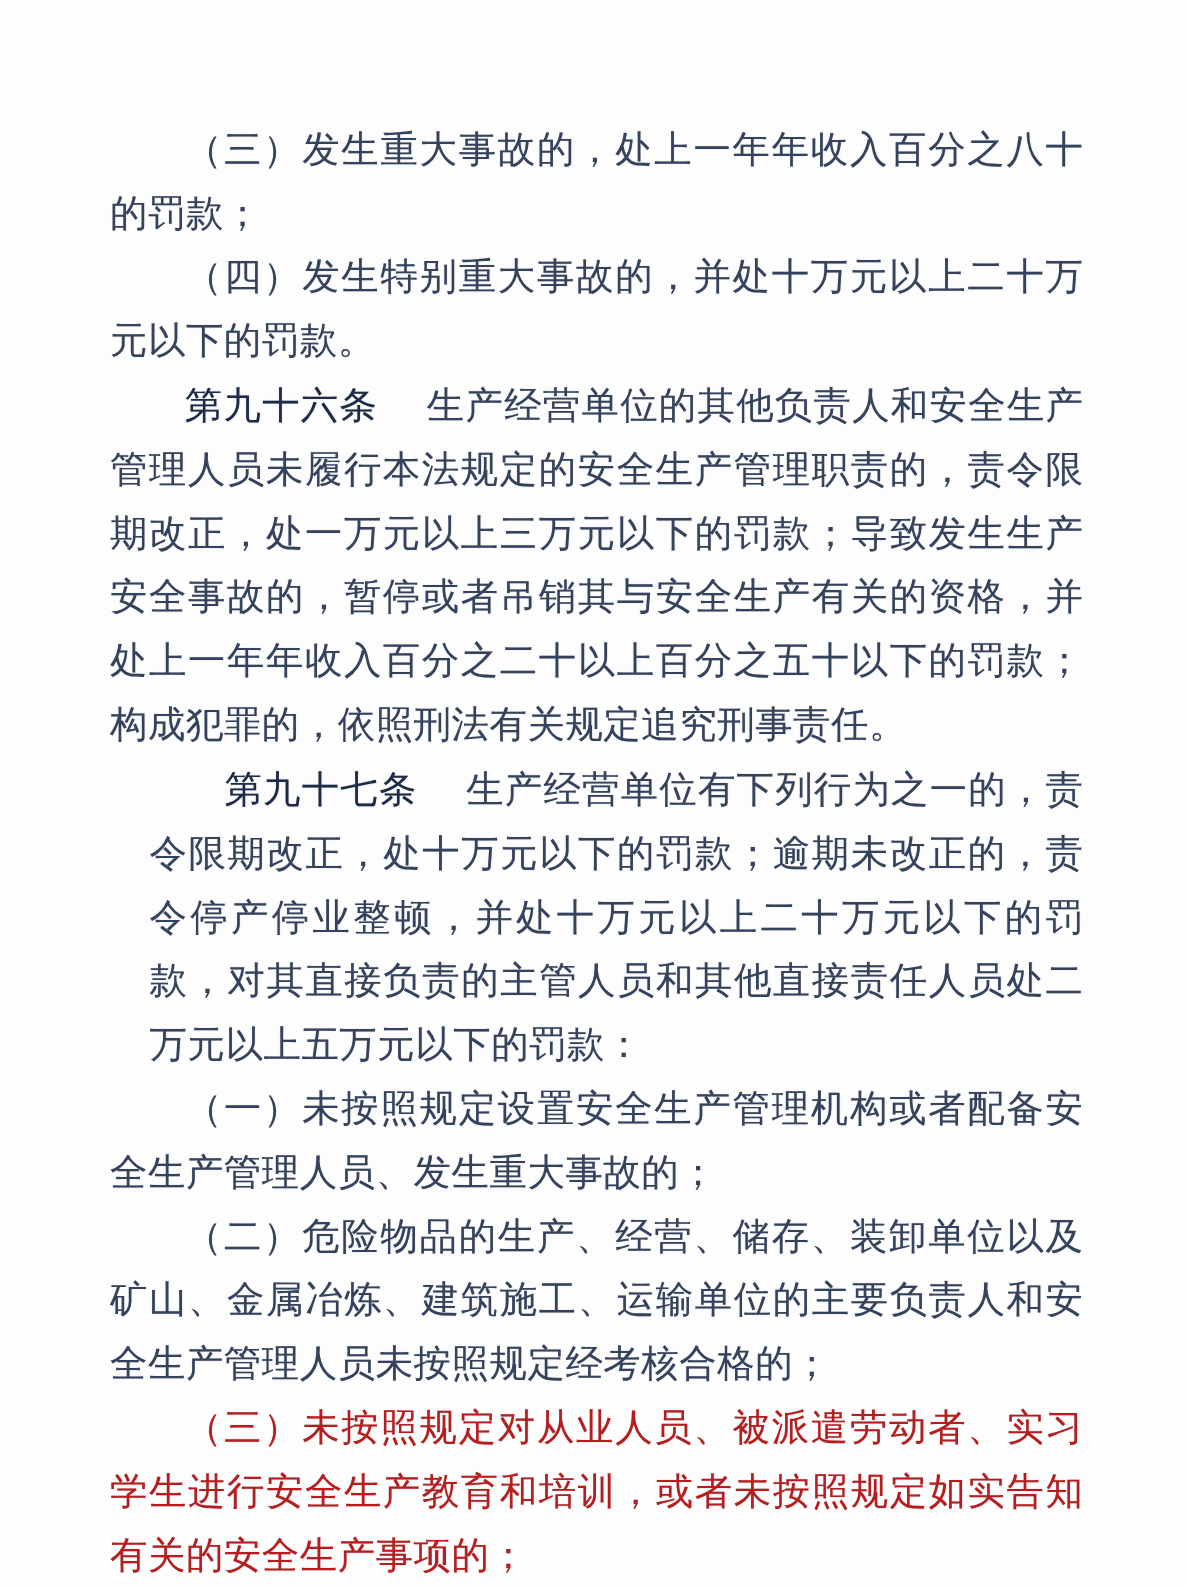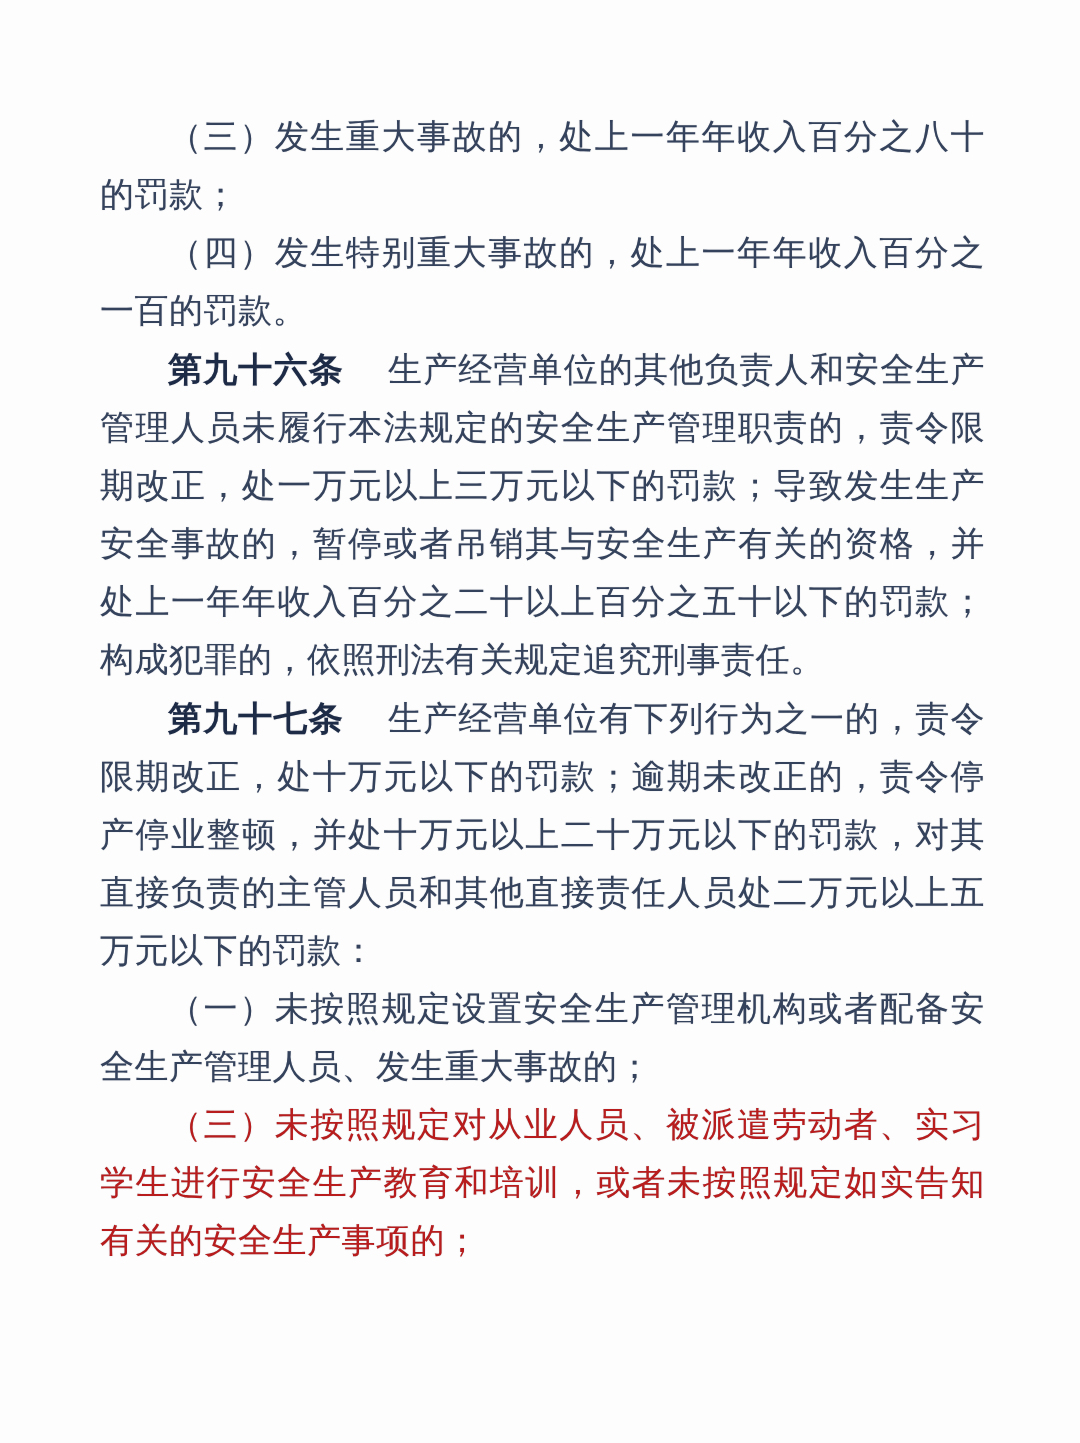--- a/index.html
+++ b/index.html
@@ -30,41 +30,42 @@
     line-height: 58px;
     text-align: justify;
     text-indent: 2em;
     letter-spacing: 0.5px;
     color: #35425c;
     text-shadow: 0 0 1px rgba(53, 66, 92, 0.35);
     word-break: break-all;
   }
   p.para .lead {
     font-family: "Liberation Sans", "DejaVu Sans", sans-serif;
-    font-weight: 700;
+    font-weight: 400;
     color: #1e2b47;
     margin-right: 1.3em;
     text-shadow: 0 0 1px rgba(30, 43, 71, 0.4);
   }
   p.para .lead:empty {
     display: none;
     margin: 0;
   }
 </style>
 </head>
 <body style="background: rgb(253, 253, 253);">
 
 <div class="page">
   <div class="doc-body" id="doc-body">
   <p class="para" style="color: rgb(53, 66, 92);"><span class="ptext">（三）发生重大事故的，处上一年年收入百分之八十的罚款；</span></p>
 
-  <p class="para" style="color: rgb(53, 66, 92);"><span class="ptext">（四）发生特别重大事故的，处上一年年收入百分之一百的罚款。</span></p>
+  <p class="para" style="color: rgb(53, 66, 92);"><span class="ptext">（四）发生特别重大事故的，并处十万元以上二十万元以下的罚款。</span></p>
 
   <p class="para" style="color: rgb(53, 66, 92);"><span class="lead" style="color: rgb(30, 43, 71);">第九十六条</span><span class="ptext">生产经营单位的其他负责人和安全生产管理人员未履行本法规定的安全生产管理职责的，责令限期改正，处一万元以上三万元以下的罚款；导致发生生产安全事故的，暂停或者吊销其与安全生产有关的资格，并处上一年年收入百分之二十以上百分之五十以下的罚款；构成犯罪的，依照刑法有关规定追究刑事责任。</span></p>
 
-  <p class="para" style="color: rgb(53, 66, 92);"><span class="lead" style="color: rgb(30, 43, 71);">第九十七条</span><span class="ptext">生产经营单位有下列行为之一的，责令限期改正，处十万元以下的罚款；逾期未改正的，责令停产停业整顿，并处十万元以上二十万元以下的罚款，对其直接负责的主管人员和其他直接责任人员处二万元以上五万元以下的罚款：</span></p>
+  <p class="para" style="color: rgb(53, 66, 92); margin-left: 36px;"><span class="lead" style="color: rgb(30, 43, 71);">第九十七条</span><span class="ptext">生产经营单位有下列行为之一的，责令限期改正，处十万元以下的罚款；逾期未改正的，责令停产停业整顿，并处十万元以上二十万元以下的罚款，对其直接负责的主管人员和其他直接责任人员处二万元以上五万元以下的罚款：</span></p>
 
   <p class="para" style="color: rgb(53, 66, 92);"><span class="ptext">（一）未按照规定设置安全生产管理机构或者配备安全生产管理人员、发生重大事故的；</span></p>
 
+  <p class="para" style="color: rgb(53, 66, 92);"><span class="ptext">（二）危险物品的生产、经营、储存、装卸单位以及矿山、金属冶炼、建筑施工、运输单位的主要负责人和安全生产管理人员未按照规定经考核合格的；</span></p>
 
   <p class="para" style="color: #b91c1c;"><span class="ptext">（三）未按照规定对从业人员、被派遣劳动者、实习学生进行安全生产教育和培训，或者未按照规定如实告知有关的安全生产事项的；</span></p>
 </div>
 </div>
 
 </body></html>

